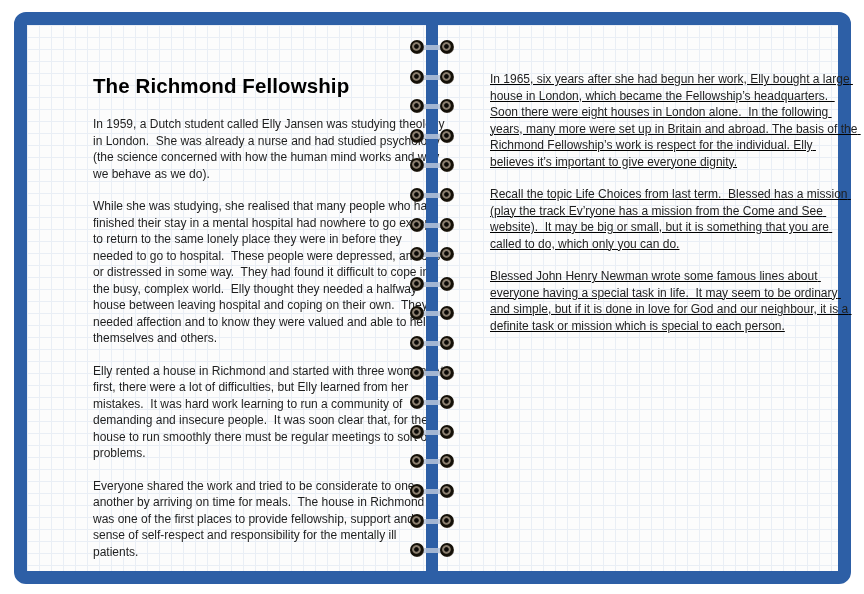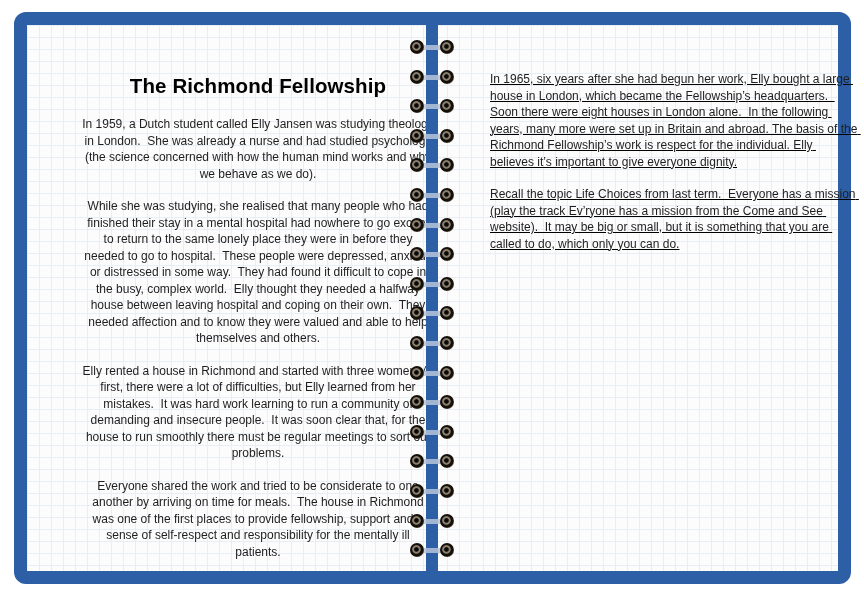--- a/index.html
+++ b/index.html
@@ -37,21 +37,21 @@
   }
   .ring{
     position:absolute;top:0;width:14px;height:14px;border-radius:50%;z-index:2;
     background:radial-gradient(circle at 46% 46%,
       #0b0906 0 17%, #8a7e6f 26% 36%, #141008 44% 62%,
       #3d352c 68% 76%, rgba(30,26,20,.40) 83%, rgba(30,26,20,0) 94%);
   }
   .ring-left{left:1px;}
   .ring-right{right:1px;}
   .page{position:absolute;z-index:0;}
-  .page-left{left:55px;top:48px;width:352px;text-align:center;}
+  .page-left{left:66px;top:48px;width:352px;}
   .page-right{left:463px;top:46px;width:368px;text-decoration:underline;}
   .page-title{
     font-size:20.5px;line-height:26px;font-weight:700;color:var(--title-color);
     margin:0 0 17px 0;letter-spacing:.1px;
   }
   .body-text{
     font-size:12px;line-height:16.5px;color:var(--text-color);
     margin:0 0 16px 0;white-space:pre-wrap;
   }
 </style>
@@ -65,21 +65,22 @@
       <div class="paras">
           <p class="body-text">In 1959, a Dutch student called Elly Jansen was studying theology in London.  She was already a nurse and had studied psychology (the science concerned with how the human mind works and why we behave as we do).</p>
           <p class="body-text">While she was studying, she realised that many people who had finished their stay in a mental hospital had nowhere to go except to return to the same lonely place they were in before they needed to go to hospital.  These people were depressed, anxious or distressed in some way.  They had found it difficult to cope in the busy, complex world.  Elly thought they needed a halfway house between leaving hospital and coping on their own.  They needed affection and to know they were valued and able to help themselves and others.</p>
           <p class="body-text">Elly rented a house in Richmond and started with three women. At first, there were a lot of difficulties, but Elly learned from her mistakes.  It was hard work learning to run a community of demanding and insecure people.  It was soon clear that, for the house to run smoothly there must be regular meetings to sort out problems.</p>
           <p class="body-text">Everyone shared the work and tried to be considerate to one another by arriving on time for meals.  The house in Richmond was one of the first places to provide fellowship, support and a sense of self-respect and responsibility for the mentally ill patients.</p>
         </div>
     </div>
     <div class="page page-right">
       <div class="paras">
           <p class="body-text">In 1965, six years after she had begun her work, Elly bought a large house in London, which became the Fellowship’s headquarters.  Soon there were eight houses in London alone.  In the following years, many more were set up in Britain and abroad. The basis of the Richmond Fellowship’s work is respect for the individual. Elly believes it’s important to give everyone dignity.</p>
-          <p class="body-text">Recall the topic Life Choices from last term.  Everyone has a mission (play the track Ev’ryone has a mission from the Come and See website).  It may be big or small, but it is something that you are called to do, which only you can do.</p>
+          <p class="body-text">Recall the topic Life Choices from last term.  Blessed has a mission (play the track Ev’ryone has a mission from the Come and See website).  It may be big or small, but it is something that you are called to do, which only you can do.</p>
+          <p class="body-text">Blessed John Henry Newman wrote some famous lines about everyone having a special task in life.  It may seem to be ordinary and simple, but if it is done in love for God and our neighbour, it is a definite task or mission which is special to each person.</p>
         </div>
     </div>
   </div>
   <div class="spine"></div>
   <div class="rings">
       <div class="ring-pair" style="top: 40px;">
         <span class="connector"></span>
         <span class="ring ring-left"></span>
         <span class="ring ring-right"></span>
       </div>

